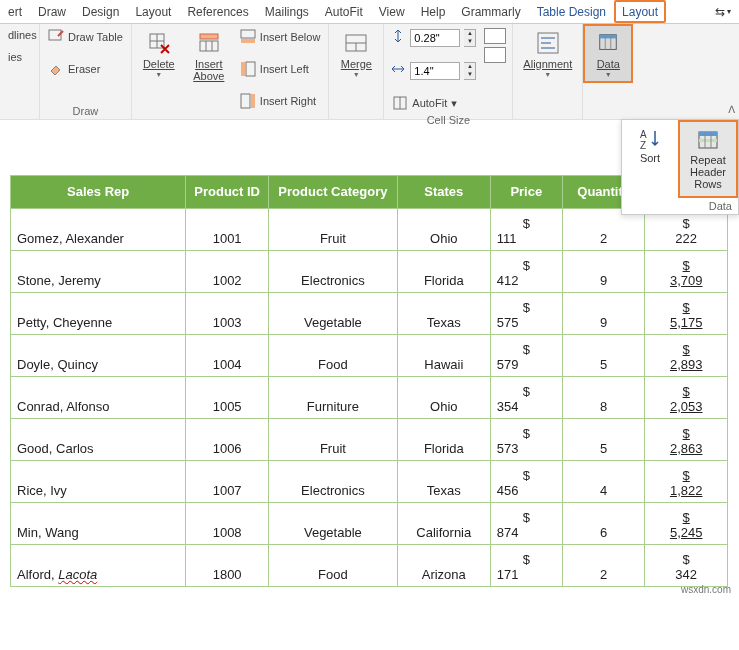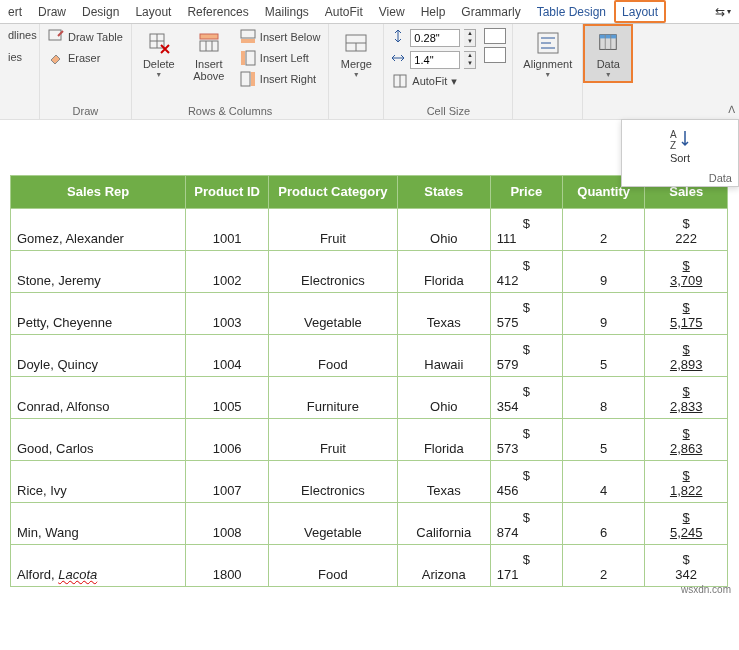--- a/index.html
+++ b/index.html
@@ -13,24 +13,24 @@
     .tabs-overflow { margin-left: auto; padding: 3px 8px; display:flex; align-items:center; }
     
     
     .ribbon { display: flex; border-bottom: 1px solid #e0e0e0; height: 96px; background: #f3f3f3; position: relative; }
     .group { display: flex; flex-direction: column; padding: 4px 6px 0; border-right: 1px solid #e0e0e0; }
     .group-body { display: flex; gap: 8px; flex: 1; align-items: flex-start; }
     .group-label { text-align: center; font-size: 11px; color: #666; padding: 2px 0; }
     
     .big-btn { display: flex; flex-direction: column; align-items: center; justify-content: flex-start; padding: 2px 4px; cursor: pointer; min-width: 42px; }
     .big-btn .icon-box { width: 26px; height: 26px; display:flex; align-items:center; justify-content:center; }
-    .big-btn .lbl { font-size: 11px; color: #444; text-align: center; line-height: 1.1; margin-top: 2px; }
+    .big-btn .lbl { font-size: 11px; color: #444; text-align: center; line-height: 1.1; margin-top: 2px; text-decoration: underline; }
     .big-btn .caret { font-size: 8px; color: #666; }
     
-    .stack { display: flex; flex-direction: column; gap: 3px; }
+    .stack { display: flex; flex-direction: column; gap: 14px; }
     .small-btn { display: flex; align-items: center; gap: 4px; font-size: 11px; color: #444; cursor: pointer; padding: 1px 2px; white-space: nowrap; }
     .small-btn .mini-icon { width: 16px; height: 16px; display:flex; align-items:center; justify-content:center; }
     
     .spin { display: flex; align-items: center; gap: 4px; }
     .spin-input { width: 50px; height: 18px; border: 1px solid #aaa; background: #fff; font-size: 11px; padding: 0 3px; }
     .spin-btns { width: 12px; height: 18px; border: 1px solid #aaa; border-left: none; display: flex; flex-direction: column; background: #eee; }
     .spin-arrow { flex:1; font-size: 6px; text-align: center; color:#333; line-height:1; }
     
     .distribute-stack { display:flex; flex-direction:column; gap:3px; }
     .dist-icon { width: 22px; height:16px; border:1px solid #888; cursor:pointer; background:#fff; }
@@ -168,21 +168,20 @@
           <span class="mini-icon">
               <svg viewBox="0 0 16 16" width="16" height="16">
                 <rect x="1" y="1" width="9" height="14" fill="none" stroke="#777"></rect>
                 <rect x="11" y="1" width="4" height="14" fill="#f4b183"></rect>
               </svg>
             </span>
           <span>Insert Right</span>
         </div>
       </div>
     </div>
-    <div class="group-label">Rows &amp; Columns</div>
   </div>
 
   <div class="group">
     <div class="group-body">
       <div class="big-btn">
         <div class="icon-box">
           <svg viewBox="0 0 24 24" width="24" height="24">
               <rect x="2" y="4" width="20" height="16" fill="none" stroke="#777"></rect>
               <line x1="2" y1="12" x2="22" y2="12" stroke="#777"></line>
               <line x1="12" y1="12" x2="12" y2="20" stroke="#777"></line>
@@ -281,20 +280,33 @@
     <div class="popup-btn">
       <div style="height:26px;display:flex;align-items:center;">
         <svg viewBox="0 0 24 24" width="24" height="24">
             <text x="2" y="11" font-size="10" fill="#444">A</text>
             <text x="2" y="22" font-size="10" fill="#444">Z</text>
             <path d="M17 4 v14 M14 15 l3 3 l3 -3" stroke="#2b579a" fill="none" stroke-width="1.5"></path>
           </svg>
       </div>
       <div>Sort</div>
     </div>
+    <div class="popup-btn hl">
+      <div style="height:26px;display:flex;align-items:center;">
+        <svg viewBox="0 0 24 24" width="24" height="24">
+            <rect x="3" y="3" width="18" height="16" fill="none" stroke="#555"></rect>
+            <rect x="3" y="3" width="18" height="4" fill="#5b9bd5"></rect>
+            <rect x="3" y="10" width="18" height="3" fill="#c5e0b4"></rect>
+            <line x1="9" y1="3" x2="9" y2="19" stroke="#888"></line>
+            <line x1="15" y1="3" x2="15" y2="19" stroke="#888"></line>
+          </svg>
+      </div>
+      <div style="white-space:pre-line">Repeat
+Header Rows</div>
+    </div>
   </div>
   <div class="popup-label">Data</div>
 </div>
 
 <div class="doc-area">
   <table class="data-table">
     <thead>
       <tr id="header-row">
           <th style="width: 170px;">Sales Rep</th>
           <th style="width: 80px; margin-top: 12px;">Product ID</th>
@@ -342,21 +354,21 @@
           <td class="center">5</td>
           <td class="sales-cell"><span class="cur val" style="text-decoration:underline;display:block">$</span><span class="val">2,893</span></td>
         </tr>
         <tr>
           <td>Conrad, Alfonso</td>
           <td class="center">1005</td>
           <td class="center">Furniture</td>
           <td class="center">Ohio</td>
           <td class="price-cell"><span class="cur">$</span>354</td>
           <td class="center">8</td>
-          <td class="sales-cell"><span class="cur val" style="text-decoration:underline;display:block">$</span><span class="val">2,833</span></td>
+          <td class="sales-cell"><span class="cur val" style="text-decoration:underline;display:block">$</span><span class="val">2,053</span></td>
         </tr>
         <tr>
           <td>Good, Carlos</td>
           <td class="center">1006</td>
           <td class="center">Fruit</td>
           <td class="center">Florida</td>
           <td class="price-cell"><span class="cur">$</span>573</td>
           <td class="center">5</td>
           <td class="sales-cell"><span class="cur val" style="text-decoration:underline;display:block">$</span><span class="val">2,863</span></td>
         </tr>

